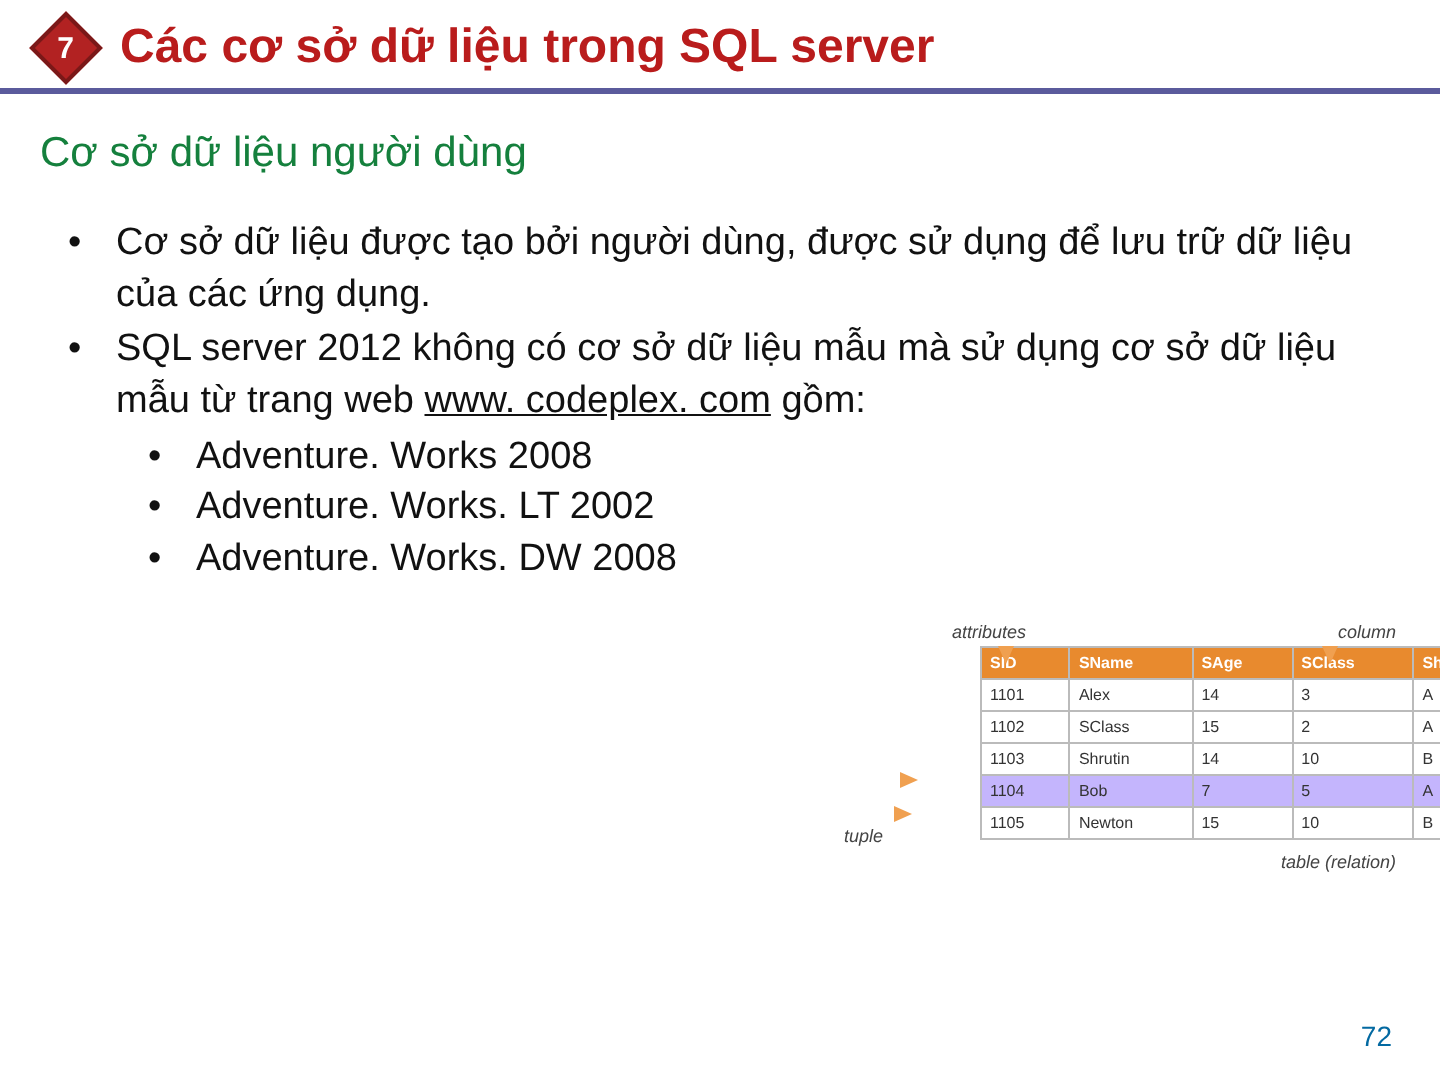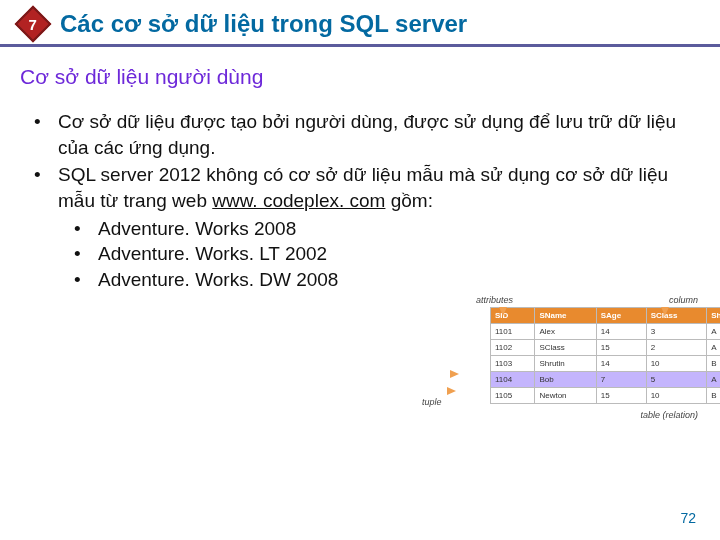--- a/index.html
+++ b/index.html
@@ -31,25 +31,25 @@
   }
   .badge span {
     transform: rotate(-45deg);
     color: #fff;
     font-weight: bold;
     font-size: 15px;
   }
   .title {
     font-size: 24px;
     font-weight: bold;
-    color: #0369a1;
+    color: #b91c1c;
   }
   .subtitle {
     font-size: 21px;
-    color: #6d28d9;
+    color: #15803d;
     padding: 18px 20px 8px 20px;
   }
   .content {
     padding: 12px 34px 0 34px;
     font-size: 19px;
     color: #111;
     line-height: 1.35;
   }
   .bullet {
     display: flex;
@@ -64,21 +64,21 @@
   }
   .sub-bullet { display: flex; }
   .sub-bullet .dot { width: 24px; flex-shrink: 0; }
   .link {
     color: #111;
     text-decoration: underline;
   }
   .figure {
     position: absolute;
     right: 18px;
-    top: 295px;
+    top: 311px;
     width: 278px;
     font-size: 9px;
     color: #444;
   }
   .fig-top {
     display: flex;
     justify-content: space-between;
     padding: 0 4px 2px 52px;
     font-style: italic;
   }

